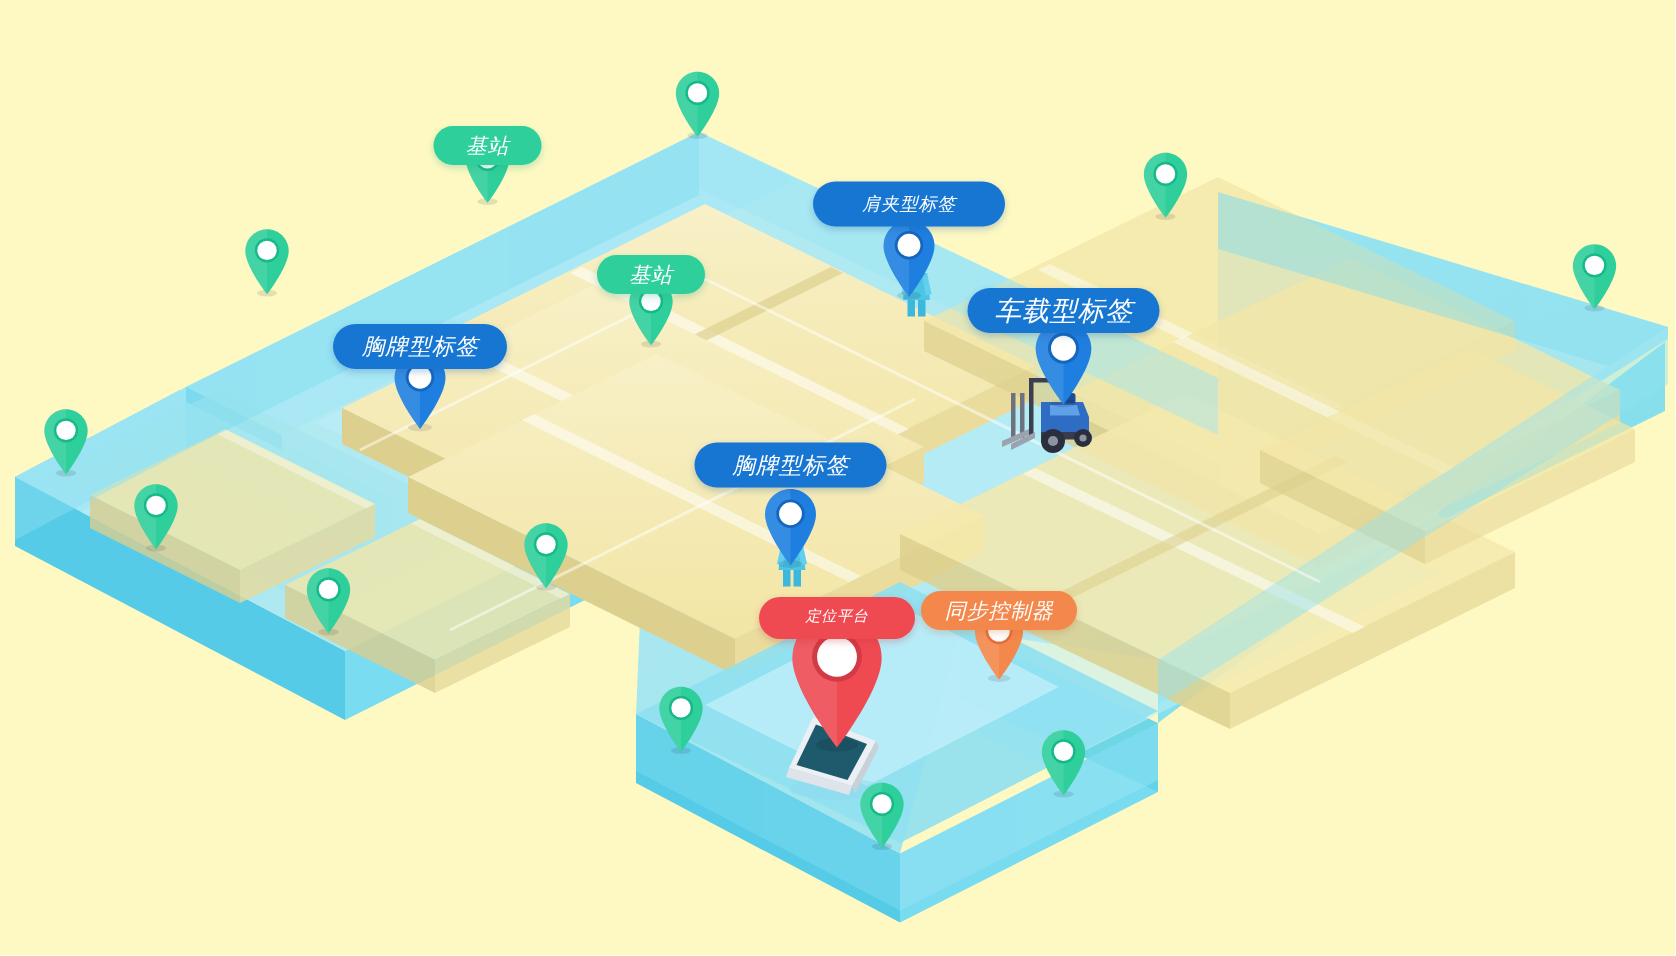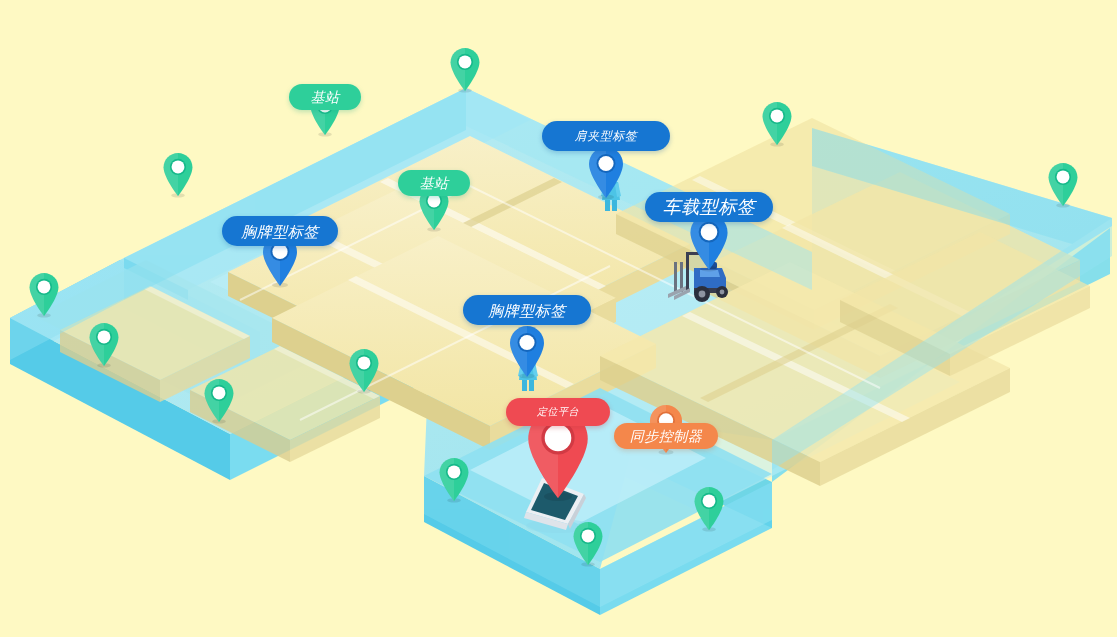--- a/index.html
+++ b/index.html
@@ -410,18 +410,18 @@
       </div>
       <div class="callout blue" style="left: 709px; top: 207px; width: 128px; height: 30px; font-size: 18px;">
         <span>车载型标签</span>
       </div>
       <div class="callout blue" style="left: 527px; top: 310px; width: 128px; height: 30px; font-size: 15px;">
         <span>胸牌型标签</span>
       </div>
       <div class="callout red" style="left: 558px; top: 412px; width: 104px; height: 28px; font-size: 10px;">
         <span>定位平台</span>
       </div>
-      <div class="callout orange" style="left: 666px; top: 407px; width: 104px; height: 26px; font-size: 14px; margin-top: 29px;">
+      <div class="callout orange" style="left: 666px; top: 407px; width: 104px; height: 26px; font-size: 14px;">
         <span>同步控制器</span>
       </div>
     </div>
 
 </div>
 
 </body></html>

